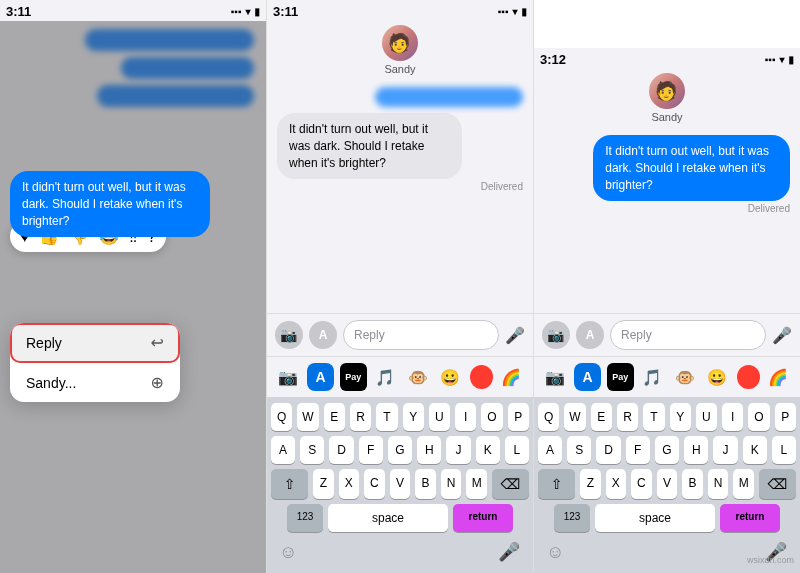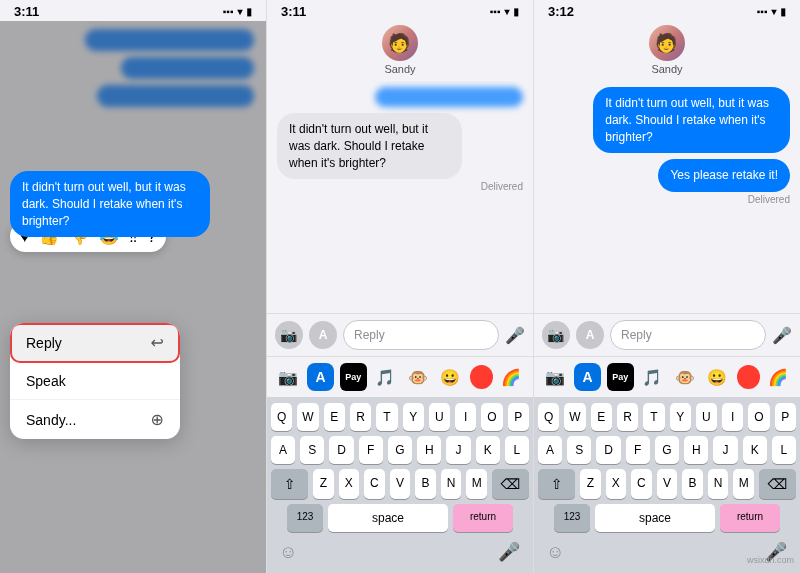--- a/index.html
+++ b/index.html
@@ -22,21 +22,21 @@
       position: relative;
       overflow: hidden;
       border-right: 1px solid #ddd;
     }
 
     
     .status-bar {
       display: flex;
       justify-content: space-between;
       align-items: center;
-      padding: 4px 14px 2px;
+      padding: 4px 6px 2px;
       font-size: 11px;
       font-weight: 600;
       color: #000;
       background: transparent;
       z-index: 10;
     }
     .status-bar .time { font-size: 13px; font-weight: 700; }
     .status-icons { display: flex; gap: 4px; align-items: center; font-size: 10px; }
 
     
@@ -236,24 +236,25 @@
       font-size: 10px;
       max-width: 36px;
       flex: 1.4;
     }
     .key.space-key {
       background: #fff;
       max-width: 120px;
       flex: 5;
     }
     .key.return-key {
-      background: #f9a8d4;
+      background: #d946ef;
       max-width: 60px;
       flex: 2.5;
       font-size: 10px;
+      font-weight: bold;
     }
     .key.shift-key, .key.delete-key {
       background: #adb5bd;
       max-width: 40px;
       flex: 1.8;
       font-size: 14px;
     }
     .keyboard-bottom {
       display: flex;
       justify-content: space-between;
@@ -325,24 +326,20 @@
       <span class="reaction-item">👎</span>
       <span class="reaction-item">😂</span>
       <span class="reaction-item">‼</span>
       <span class="reaction-item">?</span>
     </div>
 
     <div class="context-menu" style="top:302px;">
       <div class="context-menu-item" style="background:#f0f0f0; outline: 2px solid #e84040; outline-offset:-2px; border-radius:10px;">
         <span>Reply</span>
         <span class="menu-icon">↩</span>
-      </div>
-      <div class="context-menu-item">
-        <span>Speak</span>
-        <span class="menu-icon"></span>
       </div>
       <div class="context-menu-item">
         <span>Sandy...</span>
         <span class="menu-icon">⊕</span>
       </div>
     </div>
   </div>
 </div>
 
 <div class="phone-panel" style="max-width:267px;">
@@ -432,42 +429,39 @@
       <div class="key space-key">space</div>
       <div class="key return-key">return</div>
     </div>
     <div class="keyboard-bottom">
       <button class="emoji-btn">☺</button>
       <button class="mic-btn">🎤</button>
     </div>
   </div>
 </div>
 
-<div class="phone-panel" style="max-width:266px; border-right:none;">
+<div class="phone-panel" style="max-width:266px; border-right:none;margin-top:48px;">
 
   <div class="status-bar">
     <span class="time">3:12</span>
     <div class="status-icons">
       <span>▪▪▪</span>
       <span>▾</span>
       <span>▮</span>
     </div>
   </div>
 
   <div class="contact-header">
     <div class="avatar-circle">🧑</div>
     <span class="contact-name">Sandy</span>
   </div>
 
   <div class="panel3-messages">
     <div class="bubble sent" style="align-self:flex-end; max-width:80%;">
       <span>It didn't turn out well, but it was dark. Should I retake when it's brighter?</span>
-    </div>
-    <div class="bubble sent" style="align-self:flex-end;">
-      <span>Yes please retake it!</span>
     </div>
     <div class="delivered-label">Delivered</div>
   </div>
 
   <div class="input-bar">
     <div class="input-icon">📷</div>
     <div class="input-icon" style="background:#c7c7cc; font-size:12px; font-weight:bold; color:#fff;">A</div>
     <div class="input-field">
       <span style="color:#8e8e93; font-size:12px;">Reply</span>
     </div>

